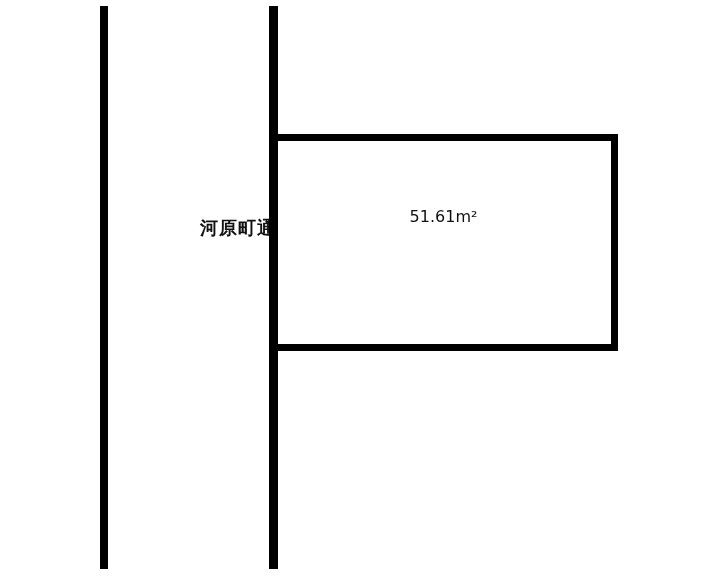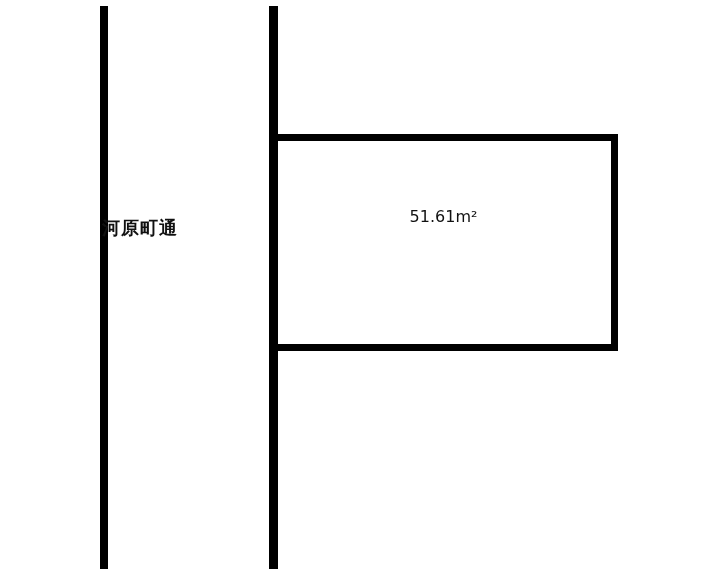--- a/index.html
+++ b/index.html
@@ -27,21 +27,21 @@
   }
   .road-line.right {
     left: 269px;
     width: 9px;
   }
   .street-label {
     position: absolute;
     left: 102px;
     top: 218px;
     width: 174px;
-    text-align: left;
+    text-align: right;
     font-size: 18px;
     line-height: 20px;
     font-weight: bold;
     color: #111111;
     letter-spacing: 1px;
     white-space: nowrap;
   }
   .parcel {
     position: absolute;
     left: 269px;

